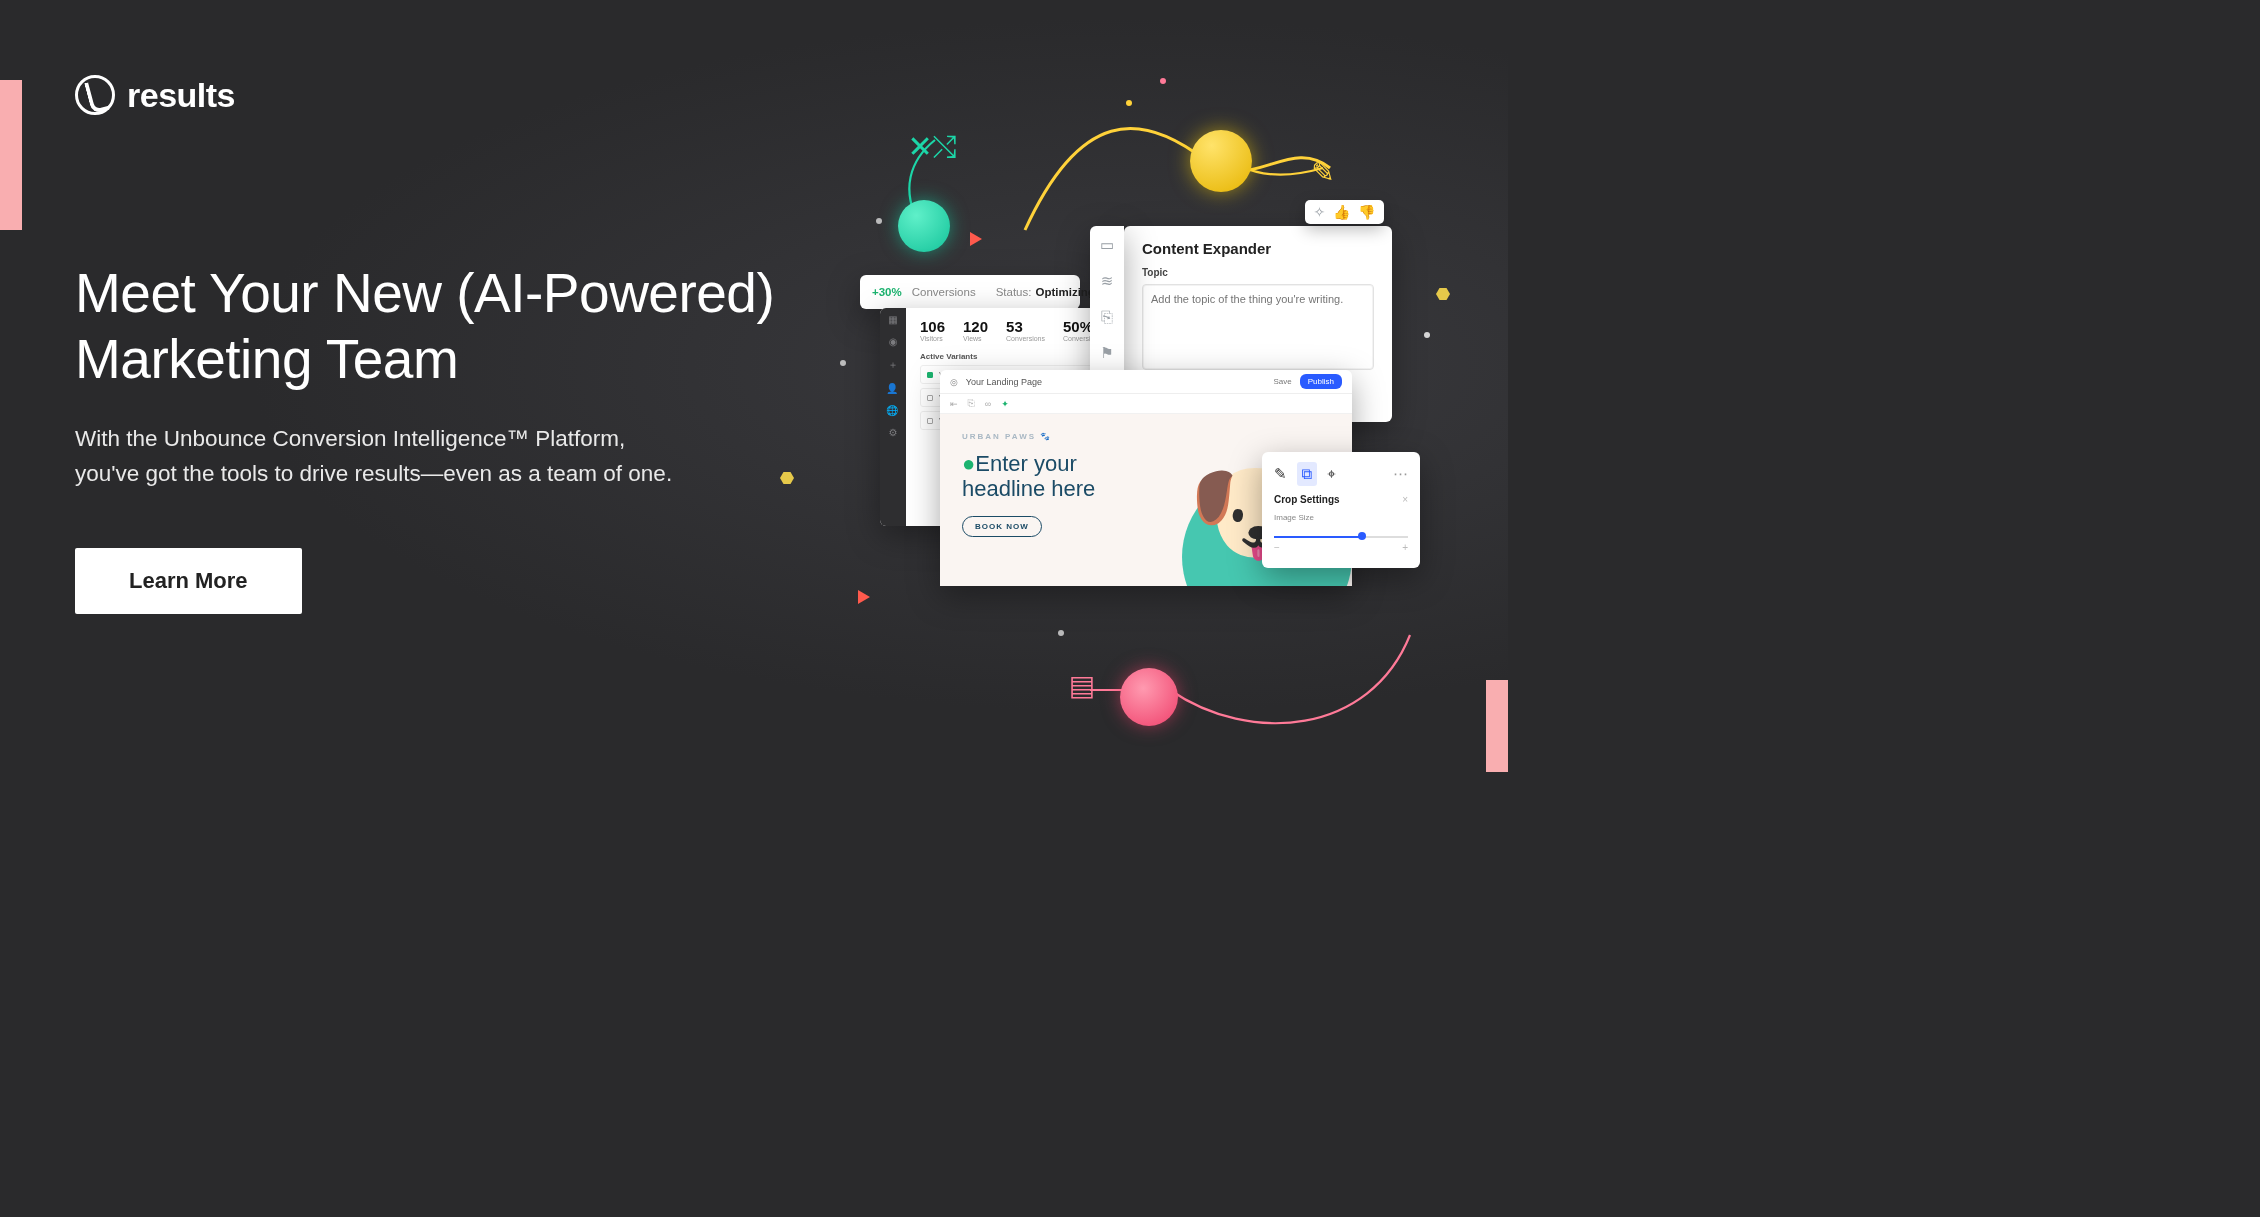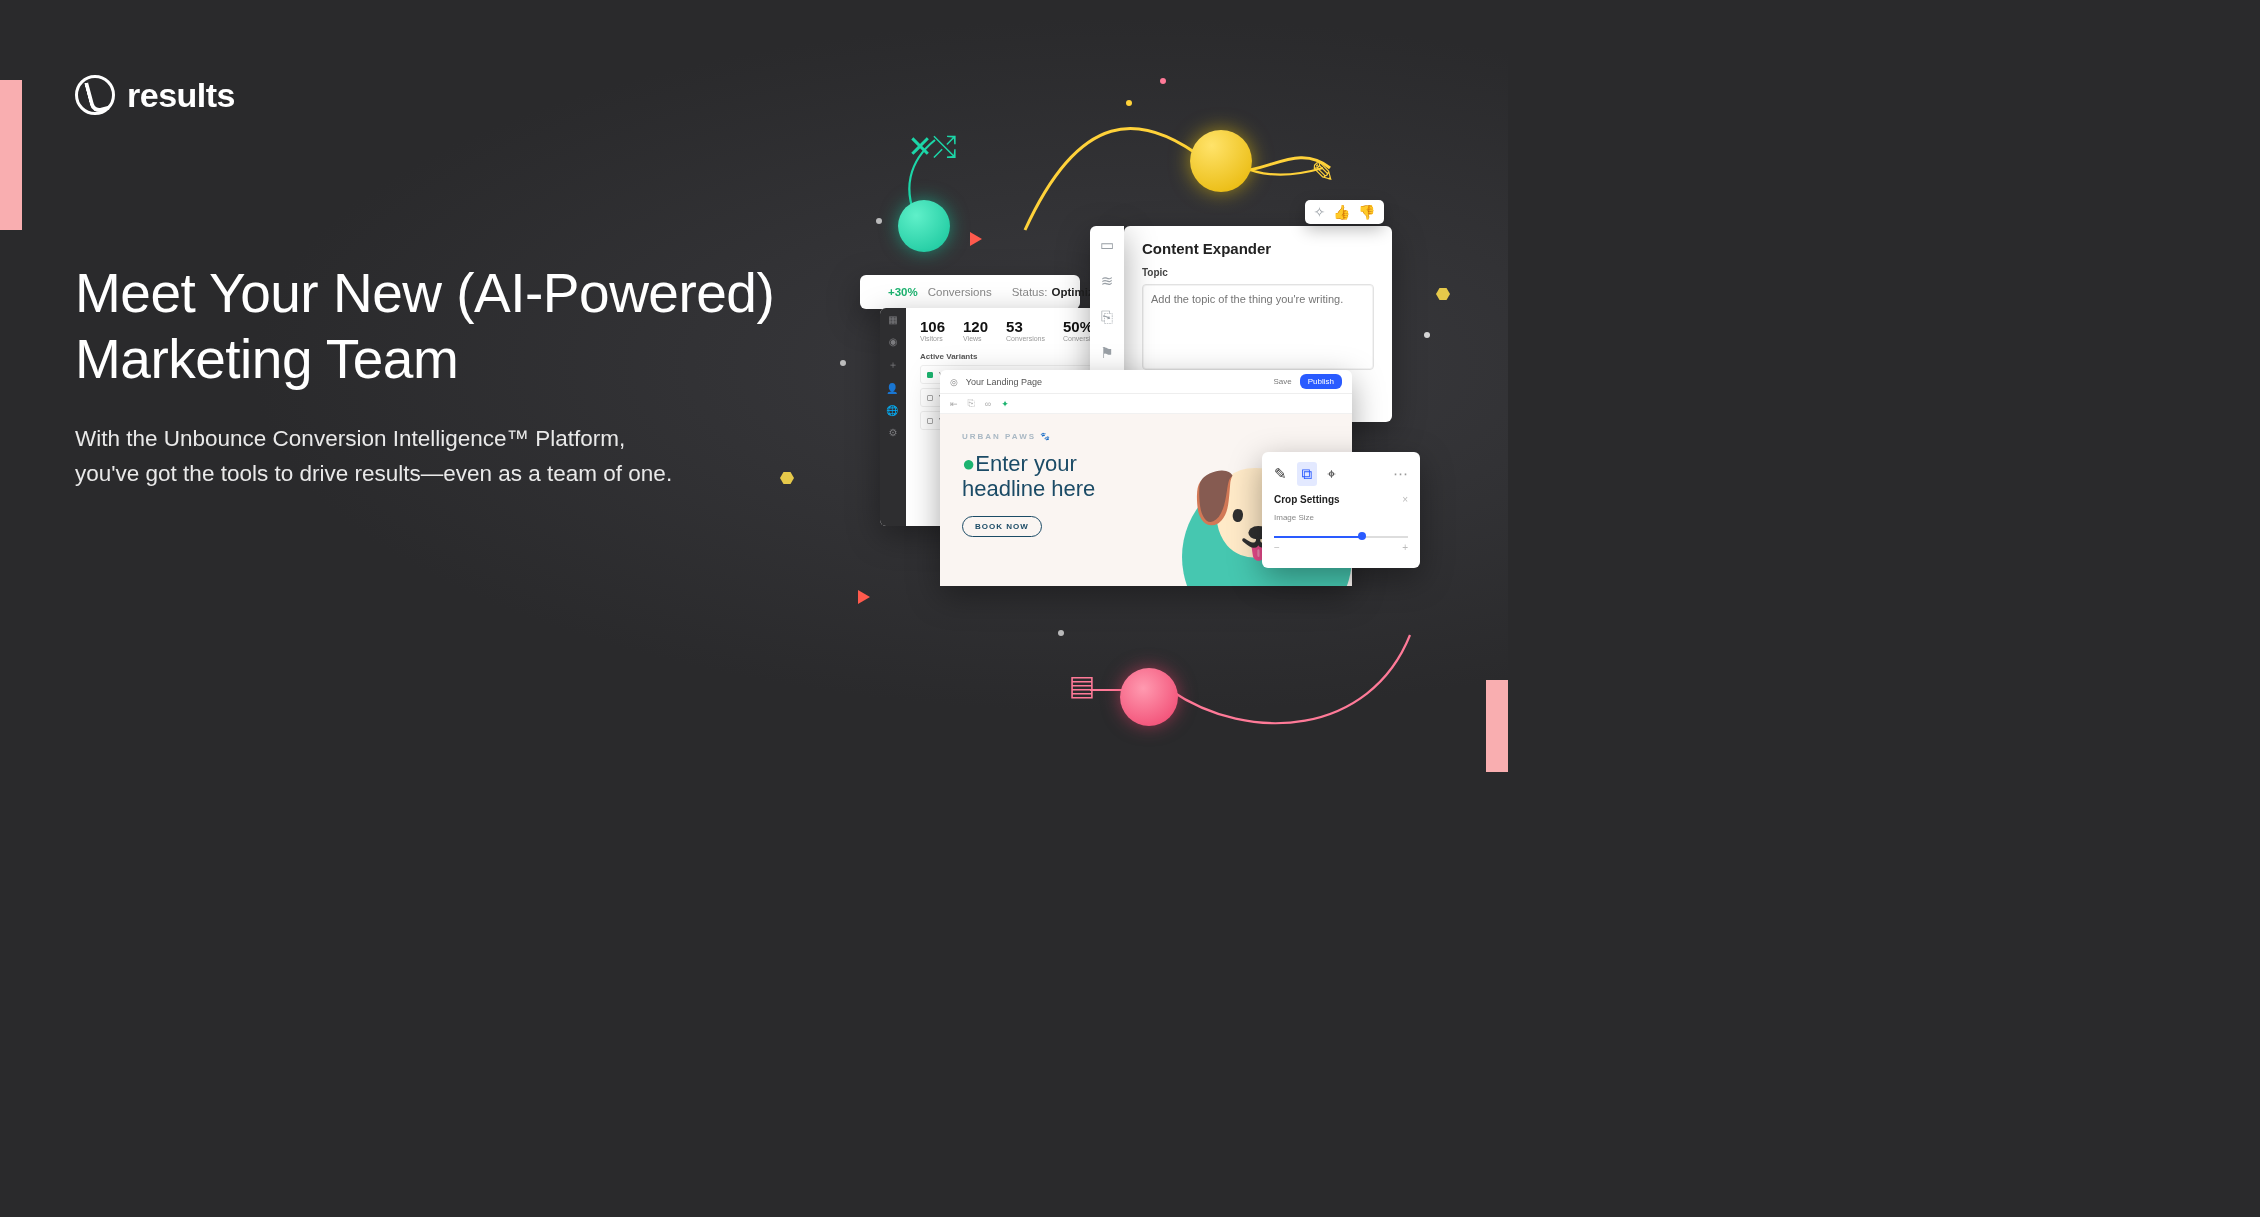--- a/index.html
+++ b/index.html
@@ -125,21 +125,21 @@
   .dot { position:absolute; width:6px;height:6px;border-radius:50%; }
 
   .hex { position:absolute; width:14px; height:12px; background:#e6c94a; clip-path: polygon(25% 0,75% 0,100% 50%,75% 100%,25% 100%,0 50%); }
 
   
   .panel { position:absolute; background:#fff; border-radius:6px; color:#333; box-shadow: 0 10px 32px rgba(0,0,0,.35); }
 
   
   .status-pill {
     left: 40px; top: 215px; width: 220px; height: 34px;
-    display:flex; align-items:center; gap:10px; padding: 0 28px;
+    display:flex; align-items:center; gap:10px; padding: 0 12px;
     font-size: 11.5px;
   }
   .status-pill .pct { color:#1cb36f; font-weight:600; }
   .status-pill .sep { width:1px; height:16px; background:#ddd; }
   .status-pill .lbl { color:#888; }
   .status-pill .val { font-weight:700; color:#222; margin-left:-6px;}
 
   
   .stats {
     left: 60px; top: 248px; width: 288px; height: 218px;
@@ -237,20 +237,21 @@
   </div>
 
   <h1 class="headline">
     <span>Meet Your New (AI-Powered)</span><br>
     <span>Marketing Team</span>
   </h1>
   <p class="subhead">
     <span>With the Unbounce Conversion Intelligence™ Platform,</span><br>
     <span>you've got the tools to drive results—even as a team of one.</span>
   </p>
+  <button class="cta">Learn More</button>
 
   <div class="collage">
 
     <svg class="path" style="left:60px;top:60px;stroke:#1cd6a8" width="120" height="150" viewBox="0 0 120 150">
       <path d="M55 20 C30 40 20 70 40 105"></path>
     </svg>
     <svg class="path" style="left:200px;top:30px;stroke:#ffd23a;stroke-width:3" width="330" height="170" viewBox="0 0 330 170">
       <path d="M5 140 C60 20 120 20 185 70 C230 105 270 45 310 78"></path>
     </svg>
     <svg class="path" style="left:250px;top:535px;stroke:#ff7a98" width="360" height="160" viewBox="0 0 360 160">

